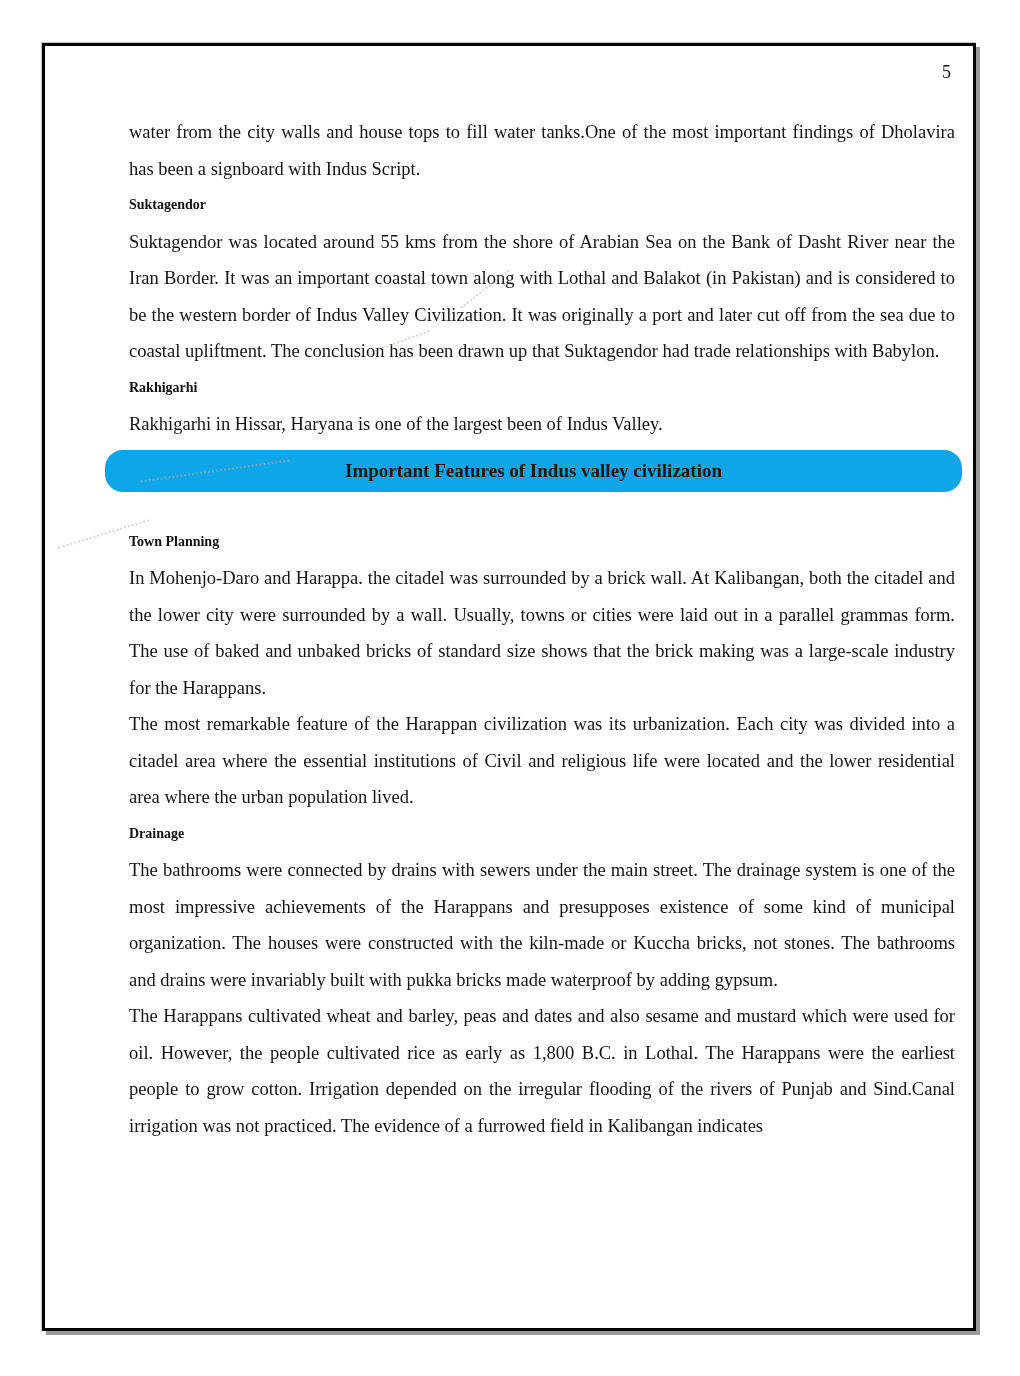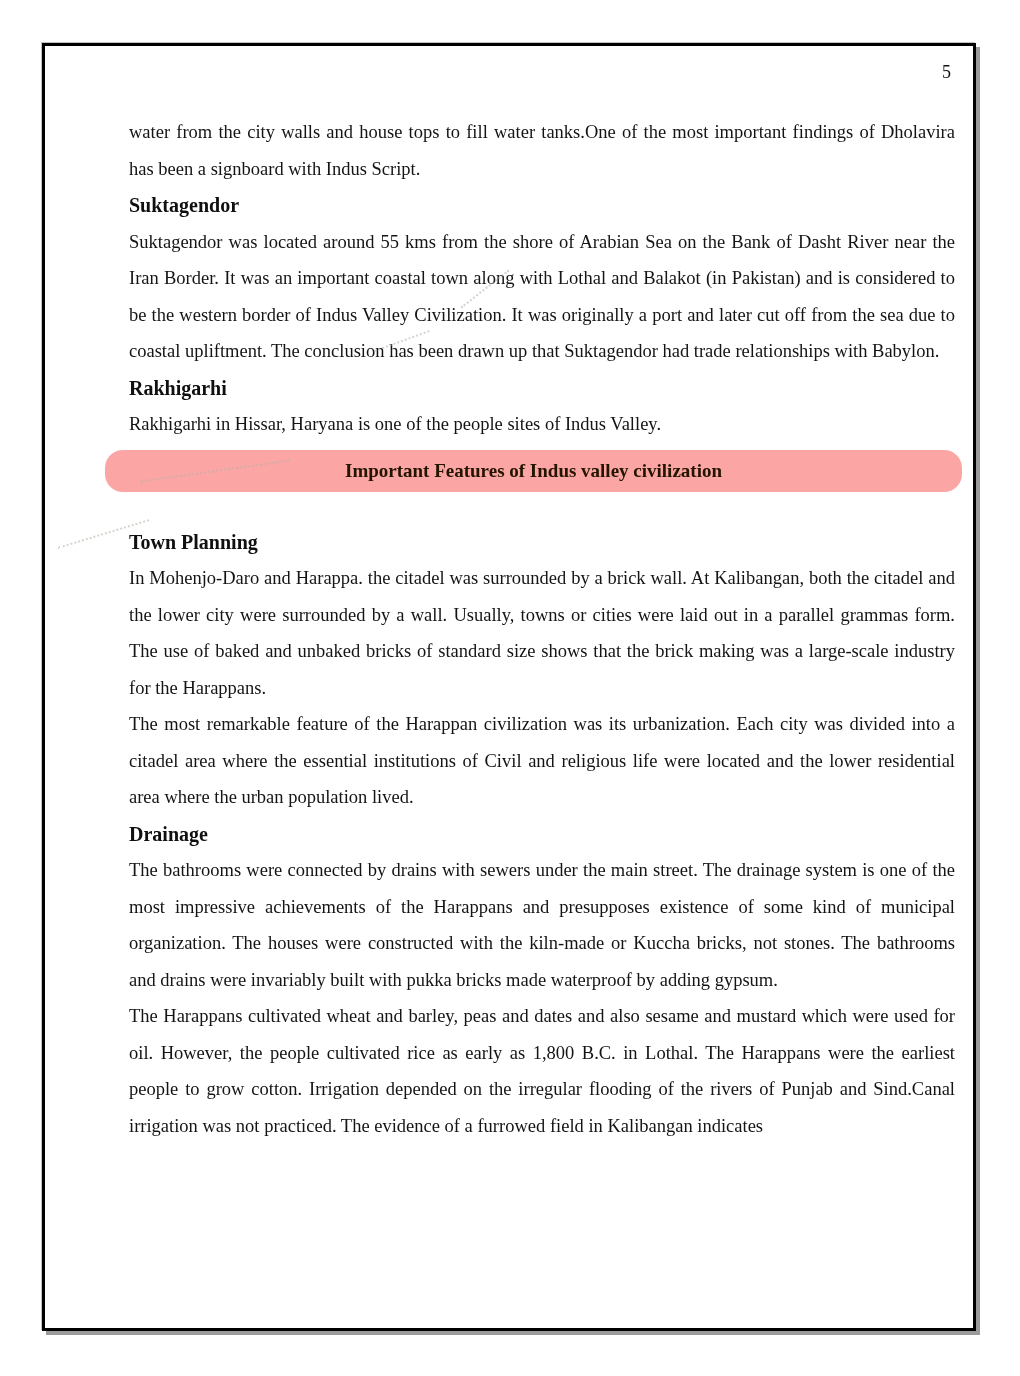--- a/index.html
+++ b/index.html
@@ -36,21 +36,21 @@
     width: 826px;
     color: #141414;
     font-size: 18.5px;
     line-height: 36.5px;
     text-align: justify;
     margin-left: 20px;
   }
   .content p { margin: 0; }
   .sec-heading {
     margin: 0;
-    font-size: 20px;
+    font-size: 14px;
     line-height: 36.5px;
     font-weight: bold;
     text-align: left;
     color: #101010;
   }
   .banner {
     height: 42px;
     margin: 7px -7px 32px -24px;
     background: #fbd55c;
     display: flex;
@@ -76,23 +76,23 @@
 <div class="canvas">
   <div class="frame">
     <div class="page-number">5</div>
     <div class="content">
       <p>water from the city walls and house tops to fill water tanks.One of the most important findings of Dholavira has been a signboard with Indus Script.</p>
 
       <h2 class="sec-heading">Suktagendor</h2>
       <p>Suktagendor was located around 55 kms from the shore of Arabian Sea on the Bank of Dasht River near the Iran Border. It was an important coastal town along with Lothal and Balakot (in Pakistan) and is considered to be the western border of Indus Valley Civilization. It was originally a port and later cut off from the sea due to coastal upliftment. The conclusion has been drawn up that Suktagendor had trade relationships with Babylon.</p>
 
       <h2 class="sec-heading">Rakhigarhi</h2>
-      <p>Rakhigarhi in Hissar, Haryana is one of the people sites of Indus Valley.</p>
+      <p>Rakhigarhi in Hissar, Haryana is one of the largest been of Indus Valley.</p>
 
-      <div class="banner" style="background-color: #fca5a5; border-radius: 18px;">
+      <div class="banner" style="background-color: #0ea5e9; border-radius: 18px;">
         <span>Important Features of Indus valley civilization</span>
       </div>
 
       <h2 class="sec-heading">Town Planning</h2>
       <p>In Mohenjo-Daro and Harappa. the citadel was surrounded by a brick wall. At Kalibangan, both the citadel and the lower city were surrounded by a wall. Usually, towns or cities were laid out in a parallel grammas form. The use of baked and unbaked bricks of standard size shows that the brick making was a large-scale industry for the Harappans.</p>
       <p>The most remarkable feature of the Harappan civilization was its urbanization. Each city was divided into a citadel area where the essential institutions of Civil and religious life were located and the lower residential area where the urban population lived.</p>
 
       <h2 class="sec-heading">Drainage</h2>
       <p>The bathrooms were connected by drains with sewers under the main street. The drainage system is one of the most impressive achievements of the Harappans and presupposes existence of some kind of municipal organization. The houses were constructed with the kiln-made or Kuccha bricks, not stones. The bathrooms and drains were invariably built with pukka bricks made waterproof by adding gypsum.</p>
 

